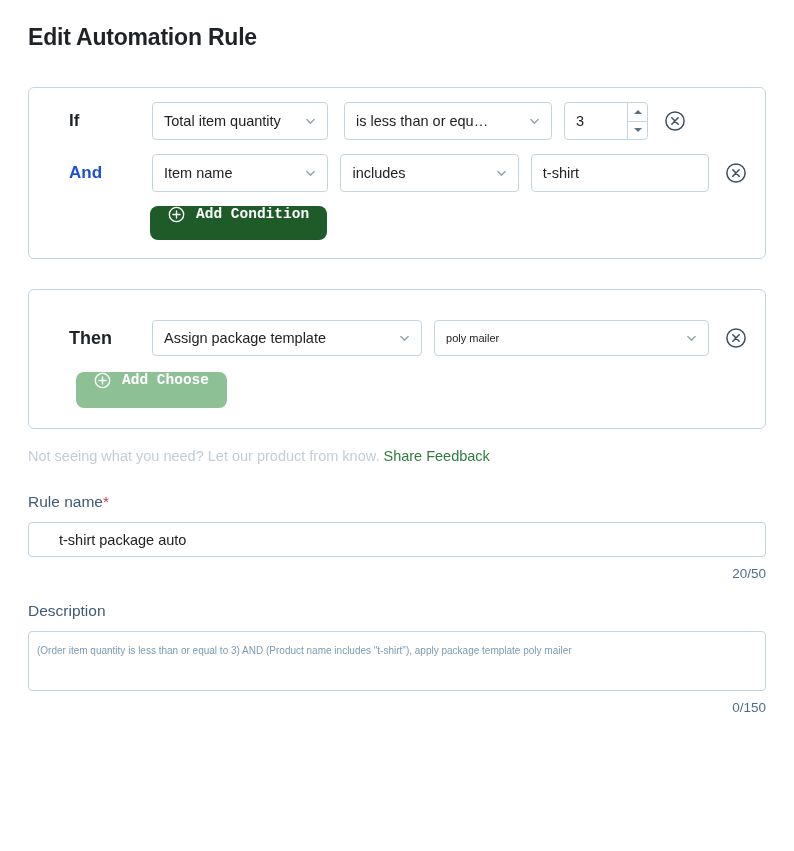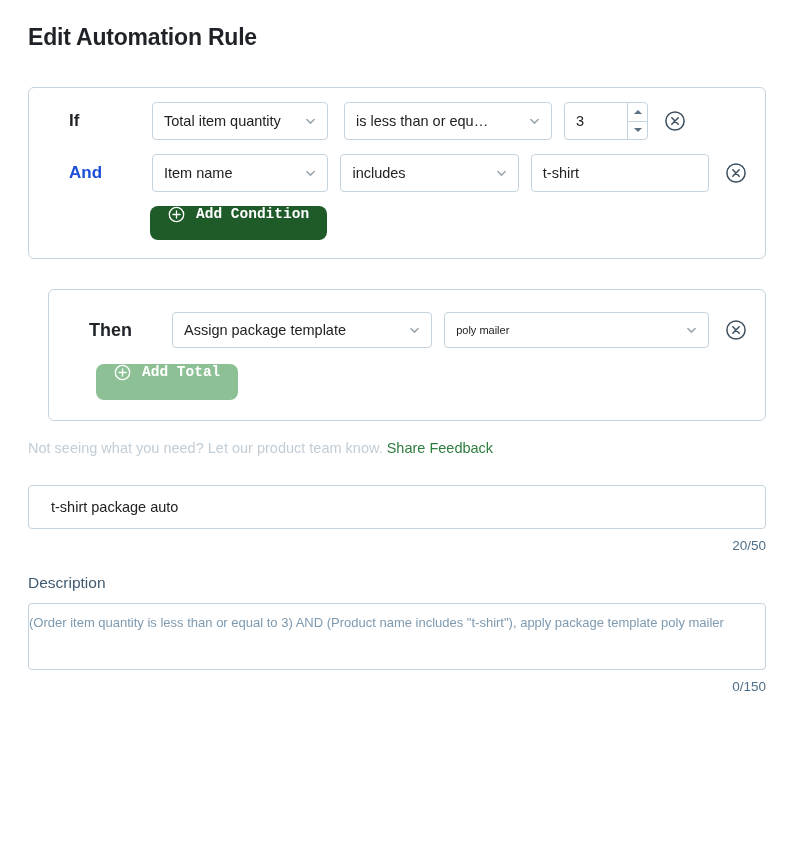--- a/index.html
+++ b/index.html
@@ -47,22 +47,21 @@
     border: 1px solid #c3d4de;
     border-radius: 6px;
     background: #ffffff;
   }
   #if-card {
     margin-top: 36px;
     padding: 14px 18px 18px 18px;
   }
   #then-card {
     margin-top: 30px;
-    padding: 22px 18px 20px 18px;
-    margin-left: 20px;
+    padding: 30px 18px 20px 18px;
   }
 
   .cond-row {
     display: flex;
     align-items: center;
     margin-bottom: 14px;
   }
   .cond-row:last-of-type { margin-bottom: 0; }
 
   .conj-label {
@@ -212,38 +211,38 @@
   .field-label {
     font-size: 15.5px;
     color: #3f5a72;
     margin-bottom: 11px;
   }
   .req { color: #d2344a; }
 
   .text-input {
     box-sizing: border-box;
     width: 100%;
-    height: 44px;
+    height: 35px;
     border: 1px solid #c3d4de;
     border-radius: 4px;
     display: flex;
     align-items: center;
-    padding: 0 22px;
+    padding: 0 30px;
     font-size: 14.5px;
     color: #202223;
     background: #ffffff;
   }
   .textarea-input {
     box-sizing: border-box;
     width: 100%;
-    height: 67px;
+    height: 60px;
     border: 1px solid #c3d4de;
     border-radius: 4px;
-    padding: 9px 0;
-    font-size: 13px;
+    padding: 9px 8px;
+    font-size: 10px;
     line-height: 19px;
     color: #7e9ab0;
     background: #ffffff;
   }
   .counter {
     text-align: right;
     font-size: 13.5px;
     color: #4e6e88;
     margin-top: 9px;
   }
@@ -374,31 +373,34 @@
     </div>
 
     <div class="btn-row" style="margin-top:16px;">
       <button class="btn-add btn-add-action">
         <span class="plus">
           <svg viewBox="0 0 18 18" width="17" height="17">
             <circle cx="9" cy="9" r="7.6" fill="none" stroke="#ffffff" stroke-width="1.4"></circle>
             <path d="M9 5.2 V12.8 M5.2 9 H12.8" stroke="#ffffff" stroke-width="1.4" stroke-linecap="round"></path>
           </svg>
         </span>
-        <span>Add Total</span>
+        <span>Add Choose</span>
       </button>
     </div>
   </div>
 
   <div class="feedback">
-    <span>Not seeing what you need? Let our product team know.</span>
+    <span>Not seeing what you need? Let our product from know.</span>
     <span class="link">Share Feedback</span>
   </div>
 
   <div class="field-block">
+    <div class="field-label">
+      <span>Rule name</span><span class="req">*</span>
+    </div>
     <div class="text-input">t-shirt package auto</div>
     <div class="counter">20/50</div>
   </div>
 
   <div class="field-block" style="margin-top:21px;">
     <div class="field-label">Description</div>
     <div class="textarea-input">(Order item quantity is less than or equal to 3) AND (Product name includes "t-shirt"), apply package template poly mailer</div>
     <div class="counter">0/150</div>
   </div>
 

